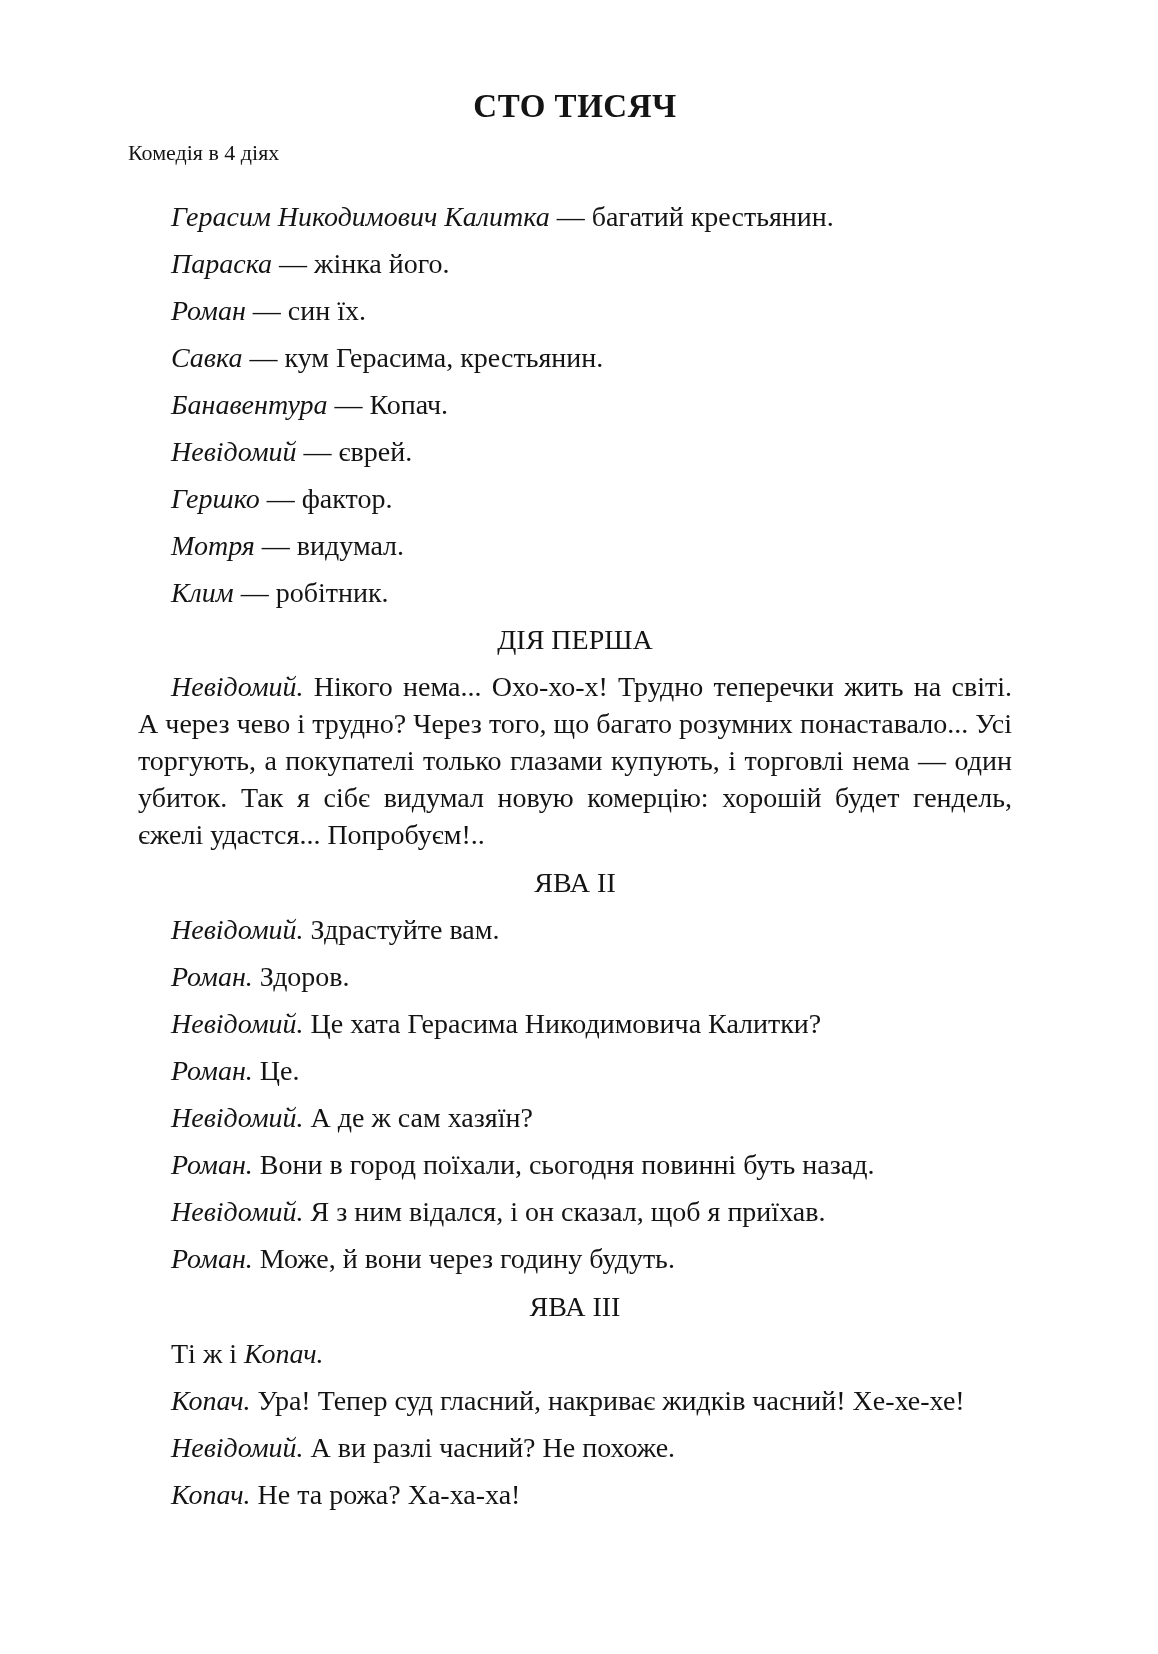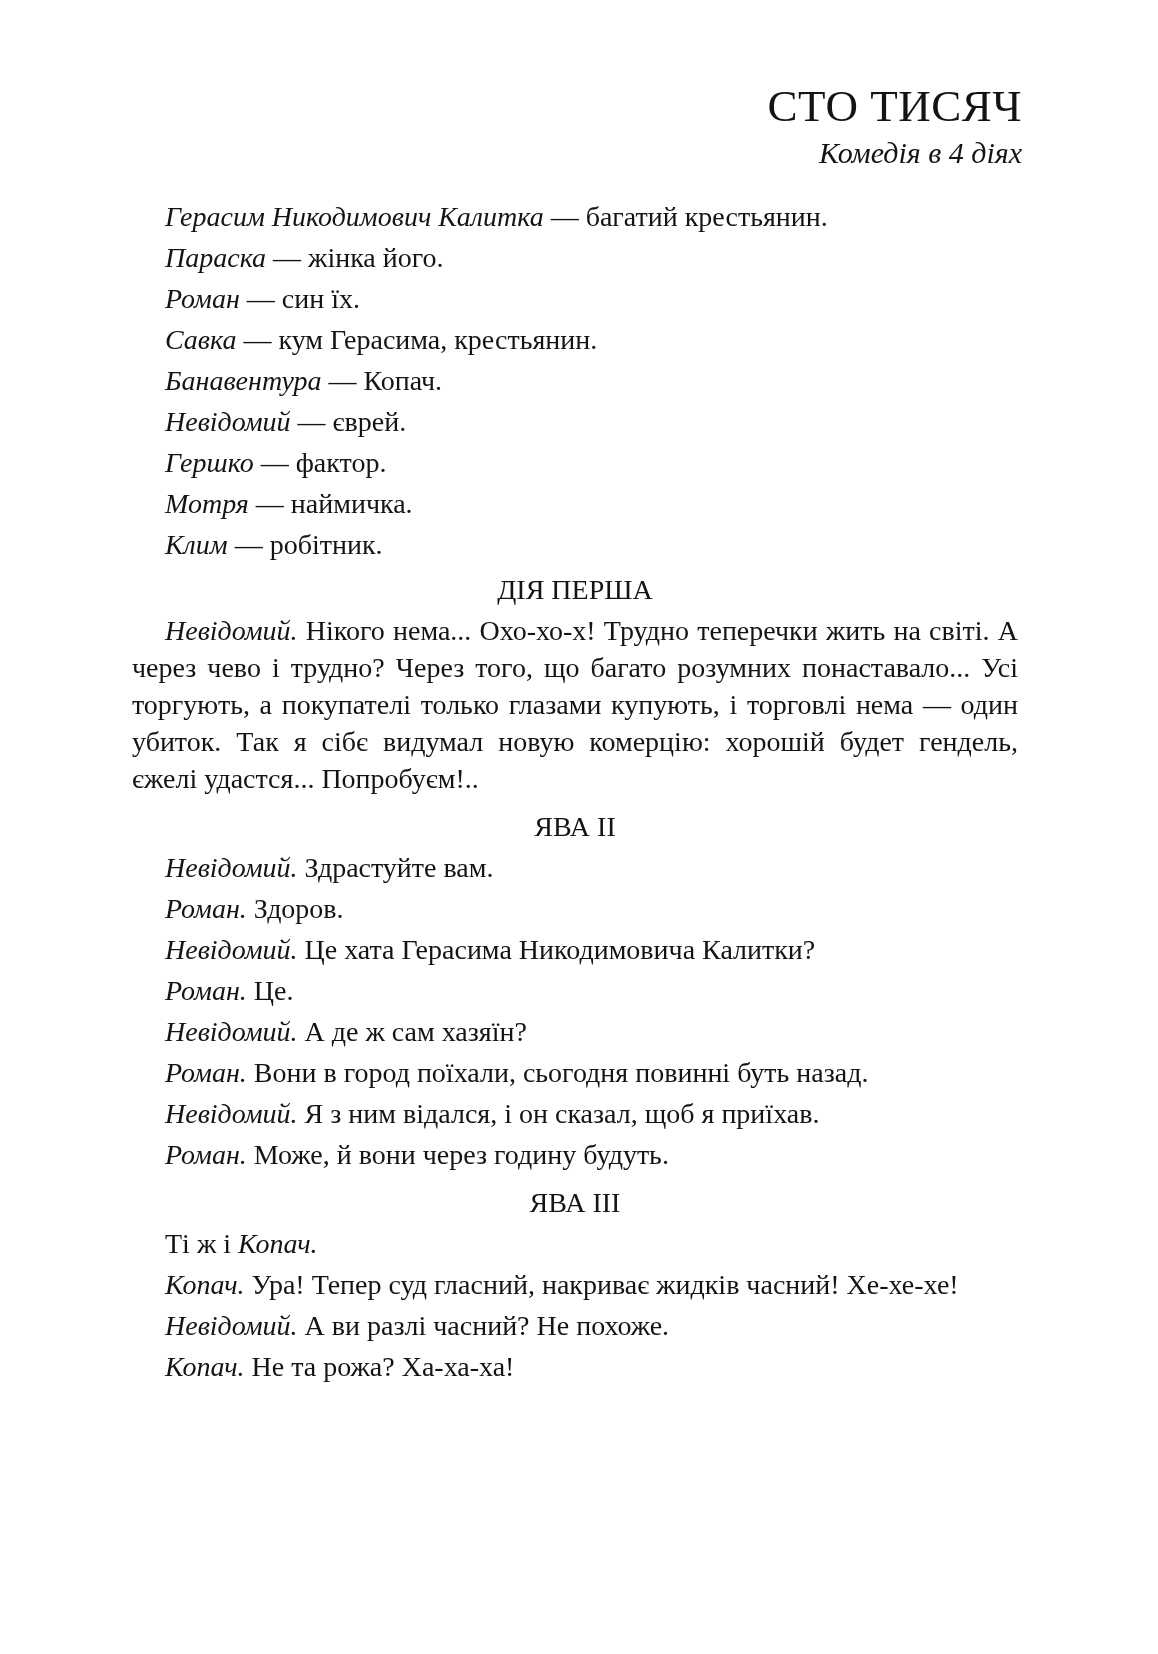--- a/index.html
+++ b/index.html
@@ -10,64 +10,63 @@
     box-sizing: border-box;
     background: #ffffff;
     color: #141414;
     padding: 82px 136px 0 128px;
     font-family: "Liberation Serif", "DejaVu Serif", serif;
     font-size: 28px;
     line-height: 37px;
     overflow: hidden;
   }
   .title {
-    font-size: 45px;
+    font-size: 33px;
     line-height: 48px;
-    font-weight: 400;
-    text-align: right;
+    font-weight: 700;
+    text-align: center;
     margin: 0 0 4px 0;
     letter-spacing: 0.5px;
   }
   .subtitle {
-    font-style: italic;
-    font-size: 30px;
+    font-size: 22px;
     line-height: 38px;
-    text-align: right;
+    text-align: left;
     margin: 0 0 26px 0;
   }
   .heading {
     text-align: center;
     margin: 8px 0 0 0;
   }
   .scene-heading {
     text-align: center;
     margin: 11px 0 0 0;
   }
-  p { margin: 4px; text-indent: 33px; }
+  p { margin: 10px; text-indent: 33px; }
   p.just { text-align: justify; }
   .it { font-style: italic; }
 </style>
 </head>
 <body>
 
 <div class="page">
 
   <h1 class="title">СТО ТИСЯЧ</h1>
   <div class="subtitle">Комедія в 4 діях</div>
 
 
   <div>
     <p><span class="it">Герасим Никодимович Калитка</span> <span>— багатий крестьянин.</span></p>
     <p><span class="it">Параска</span> <span>— жінка його.</span></p>
     <p><span class="it">Роман</span> <span>— син їх.</span></p>
     <p><span class="it">Савка</span> <span>— кум Герасима, крестьянин.</span></p>
     <p><span class="it">Банавентура</span> <span>— Копач.</span></p>
     <p><span class="it">Невідомий</span> <span>— єврей.</span></p>
     <p><span class="it">Гершко</span> <span>— фактор.</span></p>
-    <p><span class="it">Мотря</span> <span>— наймичка.</span></p>
+    <p><span class="it">Мотря</span> <span>— видумал.</span></p>
     <p><span class="it">Клим</span> <span>— робітник.</span></p>
   </div>
 
   <div class="heading">ДІЯ ПЕРША</div>
 
   <p class="just"><span class="it">Невідомий.</span> <span>Нікого нема... Охо-хо-х! Трудно теперечки жить на світі. А через чево і трудно? Через того, що багато розумних понаставало... Усі торгують, а покупателі только глазами купують, і торговлі нема — один убиток. Так я сібє видумал новую комерцію: хорошій будет гендель, єжелі удастся... Попробуєм!..</span></p>
 
   <div class="scene-heading">ЯВА II</div>
   <p><span class="it">Невідомий.</span> <span>Здрастуйте вам.</span></p>
   <p><span class="it">Роман.</span> <span>Здоров.</span></p>

